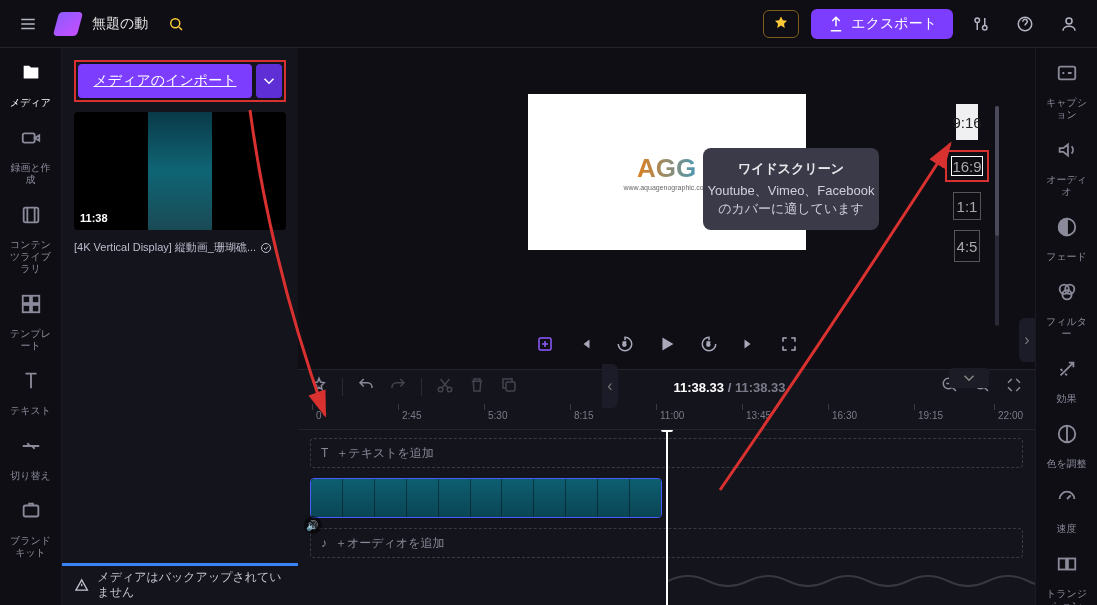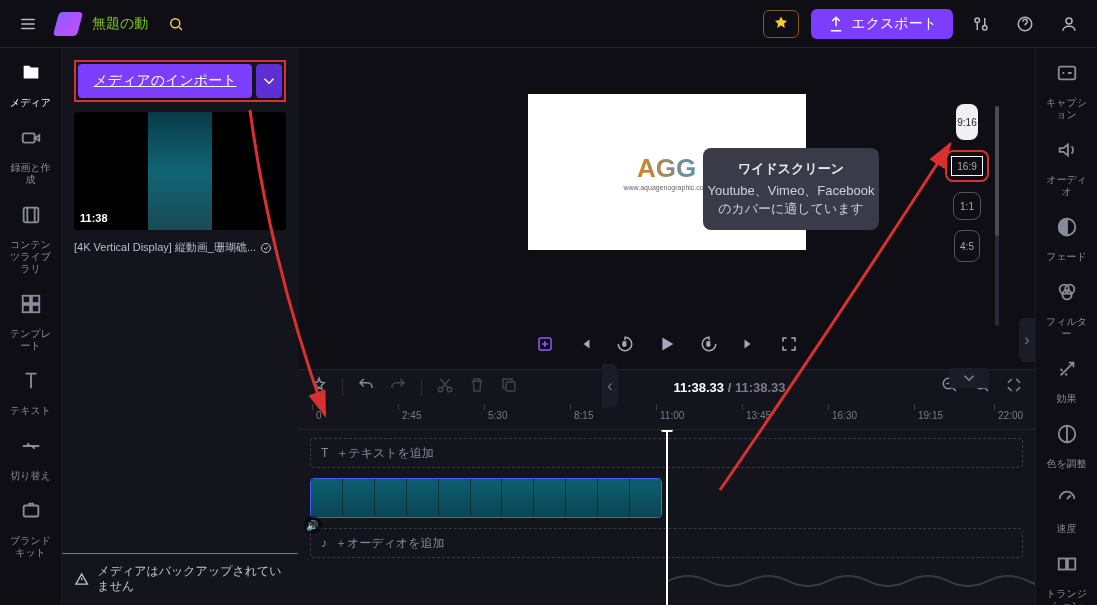--- a/index.html
+++ b/index.html
@@ -1,47 +1,47 @@
 <!DOCTYPE html>
 <html><head>
 <meta charset="utf-8">
 <style>
 * { margin:0; padding:0; box-sizing:border-box; font-family:-apple-system,BlinkMacSystemFont,"Segoe UI",sans-serif; }
 body { background:#0e0e14; color:#e8e8ec; width:1097px; height:605px; overflow:hidden; position:relative; }
 .topbar { height:48px; display:flex; align-items:center; padding:0 12px; gap:12px; border-bottom:1px solid #23232e; }
 .icon-btn { width:32px; height:32px; display:flex; align-items:center; justify-content:center; color:#b4b4c4; cursor:pointer; border-radius:6px; }
 .logo { width:24px; height:24px; background:linear-gradient(135deg,#8f5bff,#c44fff); border-radius:4px; transform:skewX(-15deg); }
-.title { color:#84cc16; font-size:14px; }
+.title { color:#e5e5e5; font-size:14px; }
 .spacer { flex:1; }
 .premium { width:36px; height:28px; display:flex; align-items:center; justify-content:center; border:1px solid #7a5e1a; border-radius:6px; color:#ffca3a; }
 .export-btn { background:#7d3dff; color:#fff; padding:6px 16px; border-radius:6px; font-size:14px; display:flex; align-items:center; gap:6px; cursor:pointer; }
 .main { display:flex; height:557px; }
 .leftnav { width:62px; background:#0e0e14; display:flex; flex-direction:column; align-items:center; padding-top:8px; gap:6px; border-right:1px solid #1a1a24; }
 .nav-item { display:flex; flex-direction:column; align-items:center; gap:13px; width:54px; padding:6px 2px; color:#8a8a9a; font-size:10px; text-align:center; cursor:pointer; border-radius:6px; line-height:1.2; }
 .nav-item.active { color:#fff; }
 .nav-item svg { width:22px; height:22px; }
 .mediapanel { width:236px; background:#14141c; display:flex; flex-direction:column; padding:12px; gap:10px; position:relative; }
 .import-row { display:flex; gap:4px; border:2px solid #d93030; padding:2px; }
 .import-btn { flex:1; background:#7d3dff; color:#fff; padding:8px; font-size:14px; text-align:center; border-radius:4px; cursor:pointer;text-decoration:underline; }
 .import-dd { width:26px; background:#5f2fd6; border-radius:4px; display:flex; align-items:center; justify-content:center; cursor:pointer; color:#fff; }
 .thumb { background:#000; border-radius:4px; position:relative; height:118px; display:flex; align-items:center; justify-content:center; overflow:hidden; }
 .thumb-v { width:64px; height:100%; background:linear-gradient(180deg,#0a3a48,#0f6575,#1a4a55); position:relative; }
 .thumb-dur { position:absolute; left:6px; bottom:6px; color:#fff; font-size:11px; font-weight:600; }
 .thumb-cap { font-size:11px; color:#bcbccc; display:flex; align-items:center; gap:4px; }
-.backup-bar { position:absolute; bottom:0; left:0; right:0; padding:10px 12px; display:flex; align-items:center; gap:8px; color:#c4c4d2; font-size:12px; line-height:1.3; border-top:1px solid #3b82f6; }
+.backup-bar { position:absolute; bottom:0; left:0; right:0; padding:4px 12px; display:flex; align-items:center; gap:8px; color:#c4c4d2; font-size:12px; line-height:1.3; border-top:3px solid #3b82f6; }
 .stage { flex:1; display:flex; flex-direction:column; position:relative; }
 .preview-area { flex:1; display:flex; align-items:center; justify-content:center; position:relative; padding:20px 0 10px; }
 .canvas { width:278px; height:156px; background:#fff; display:flex; align-items:center; justify-content:center; position:relative; margin-top:-40px; }
 .canvas-logo { font-size:26px; font-weight:800; background:linear-gradient(90deg,#ff7a00,#2a9dd6); -webkit-background-clip:text; -webkit-text-fill-color:transparent; }
 .canvas-sub { font-size:7px; color:#666; }
 .tooltip { position:absolute; right:156px; top:100px; background:#3a3a48; padding:12px 0; border-radius:8px; width:176px; text-align:center; }
 .tooltip-h { font-weight:700; font-size:13px; margin-bottom:4px; }
 .tooltip-p { font-size:13px; color:#d0d0dc; line-height:1.4; }
 .ratio-list { position:absolute; right:46px; top:56px; display:flex; flex-direction:column; gap:10px; align-items:center; }
-.ratio { width:32px; height:32px; border-radius:8px; display:flex; align-items:center; justify-content:center; font-size:10px; color:#aaa; border:1px solid transparent; cursor:pointer; }
+.ratio { width:32px; height:32px; border-radius:0; display:flex; align-items:center; justify-content:center; font-size:15px; color:#aaa; border:1px solid transparent; cursor:pointer; }
 .ratio.r916 { background:#f0f0f2; color:#222; width:22px; height:36px; }
 .ratio.active { border:2px solid #d93030; padding:4px; width:44px; height:32px; }
 .ratio.active .rin { border:1px solid #fff; width:32px; height:20px; display:flex; align-items:center; justify-content:center; }
 .ratio.r11 { border:1px solid #555; width:28px; height:28px; }
 .ratio.r45 { border:1px solid #555; width:26px; height:32px; }
 .ratio-scroll { position:absolute; right:36px; top:58px; width:4px; height:220px; background:#2a2a36; border-radius:2px; }
 .ratio-scroll::after { content:""; position:absolute; top:0; width:4px; height:130px; background:#4a4a5a; border-radius:2px; }
 .ratio-dd { position:absolute; right:46px; top:320px; width:40px; height:20px; background:#1c1c26; border-radius:4px; display:flex; align-items:center; justify-content:center; color:#888; }
 .controls { display:flex; align-items:center; justify-content:center; gap:22px; padding:8px 0 14px; color:#a8a8ba; }
 .controls .ctrl { cursor:pointer; display:flex; align-items:center; justify-content:center; }

